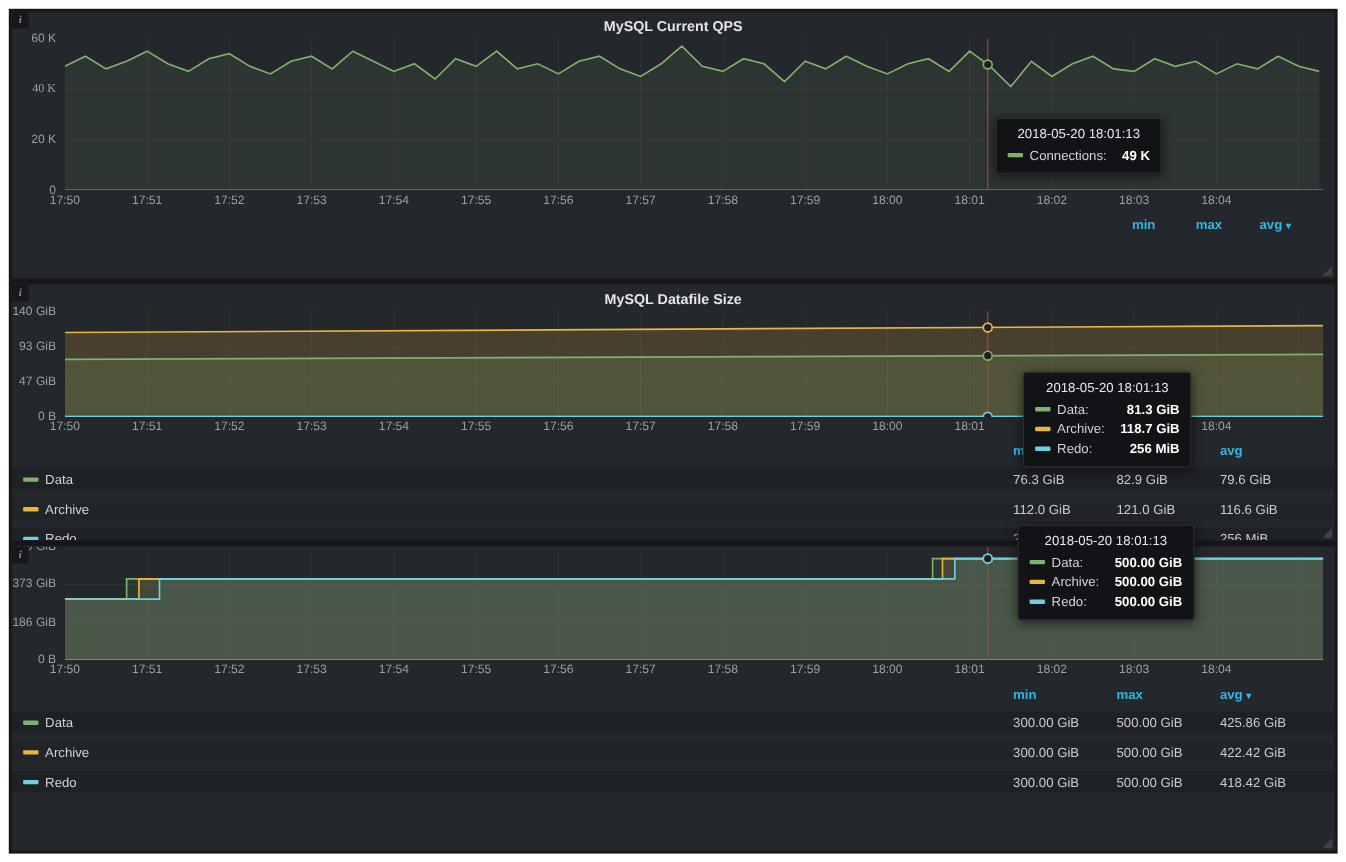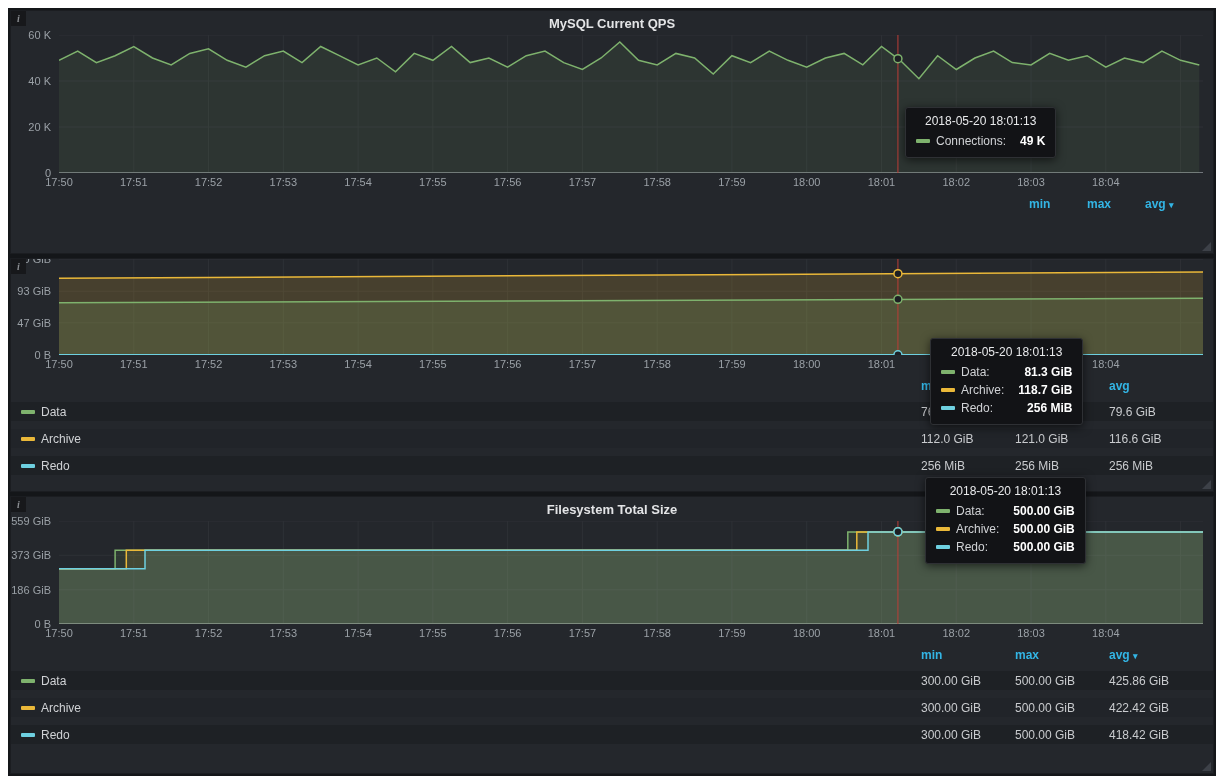--- a/index.html
+++ b/index.html
@@ -54,21 +54,21 @@
 
   <section class="panel panel-p1" style="height:244px">
     <div class="panel-info">i</div>
     <div class="panel-header">
       <span class="panel-title">MySQL Current QPS</span>
     </div>
     <div class="chart-wrap">
       <div class="y-axis">
           <span style="top: 132px;">0</span>
           <span style="top: 86px;">20 K</span>
-          <span style="top: 40px;">40 K</span>
+          <span style="top: 40px; font-family: Liberation Serif, serif;">40 K</span>
           <span style="top: -6px;">60 K</span>
         </div>
       <div class="plot-col">
         <div class="plot" style="height:138px">
             <svg width="100%" height="100%" viewBox="0 0 1144 138" preserveAspectRatio="none">
               <line x1="74.77124183006536" y1="0" x2="74.77124183006536" y2="138" stroke="#2e3136" stroke-width="1"></line>
               <line x1="149.54248366013073" y1="0" x2="149.54248366013073" y2="138" stroke="#2e3136" stroke-width="1"></line>
               <line x1="224.31372549019608" y1="0" x2="224.31372549019608" y2="138" stroke="#2e3136" stroke-width="1"></line>
               <line x1="299.08496732026146" y1="0" x2="299.08496732026146" y2="138" stroke="#2e3136" stroke-width="1"></line>
               <line x1="373.8562091503268" y1="0" x2="373.8562091503268" y2="138" stroke="#2e3136" stroke-width="1"></line>
@@ -116,20 +116,23 @@
         <span class="scol">min</span>
         <span class="scol">max</span>
         <span class="scol"><span>avg</span> <span class="caret">▾</span></span>
       </div>
     </div>
     <div class="resize-handle"></div>
   </section>
 
   <section class="panel panel-p2" style="height:234px">
     <div class="panel-info">i</div>
+    <div class="panel-header">
+      <span class="panel-title">MySQL Datafile Size</span>
+    </div>
     <div class="chart-wrap">
       <div class="y-axis">
           <span style="top: 90px;">0 B</span>
           <span style="top: 57.7714px;">47 GiB</span>
           <span style="top: 26.2286px;">93 GiB</span>
           <span style="top: -6px;">140 GiB</span>
         </div>
       <div class="plot-col">
         <div class="plot" style="height:96px">
             <svg width="100%" height="100%" viewBox="0 0 1144 96" preserveAspectRatio="none">
@@ -215,23 +218,20 @@
         <span class="scol">256 MiB</span>
         <span class="scol">256 MiB</span>
         <span class="scol">256 MiB</span>
       </div>
     </div>
     <div class="resize-handle"></div>
   </section>
 
   <section class="panel panel-p3" style="height:278px">
     <div class="panel-info">i</div>
-    <div class="panel-header">
-      <span class="panel-title">Filesystem Total Size</span>
-    </div>
     <div class="chart-wrap">
       <div class="y-axis">
           <span style="top: 97px;">0 B</span>
           <span style="top: 62.7281px;">186 GiB</span>
           <span style="top: 28.2719px; padding-left: 38px;">373 GiB</span>
           <span style="top: -6px;">559 GiB</span>
         </div>
       <div class="plot-col">
         <div class="plot" style="height:103px">
             <svg width="100%" height="100%" viewBox="0 0 1144 103" preserveAspectRatio="none">

